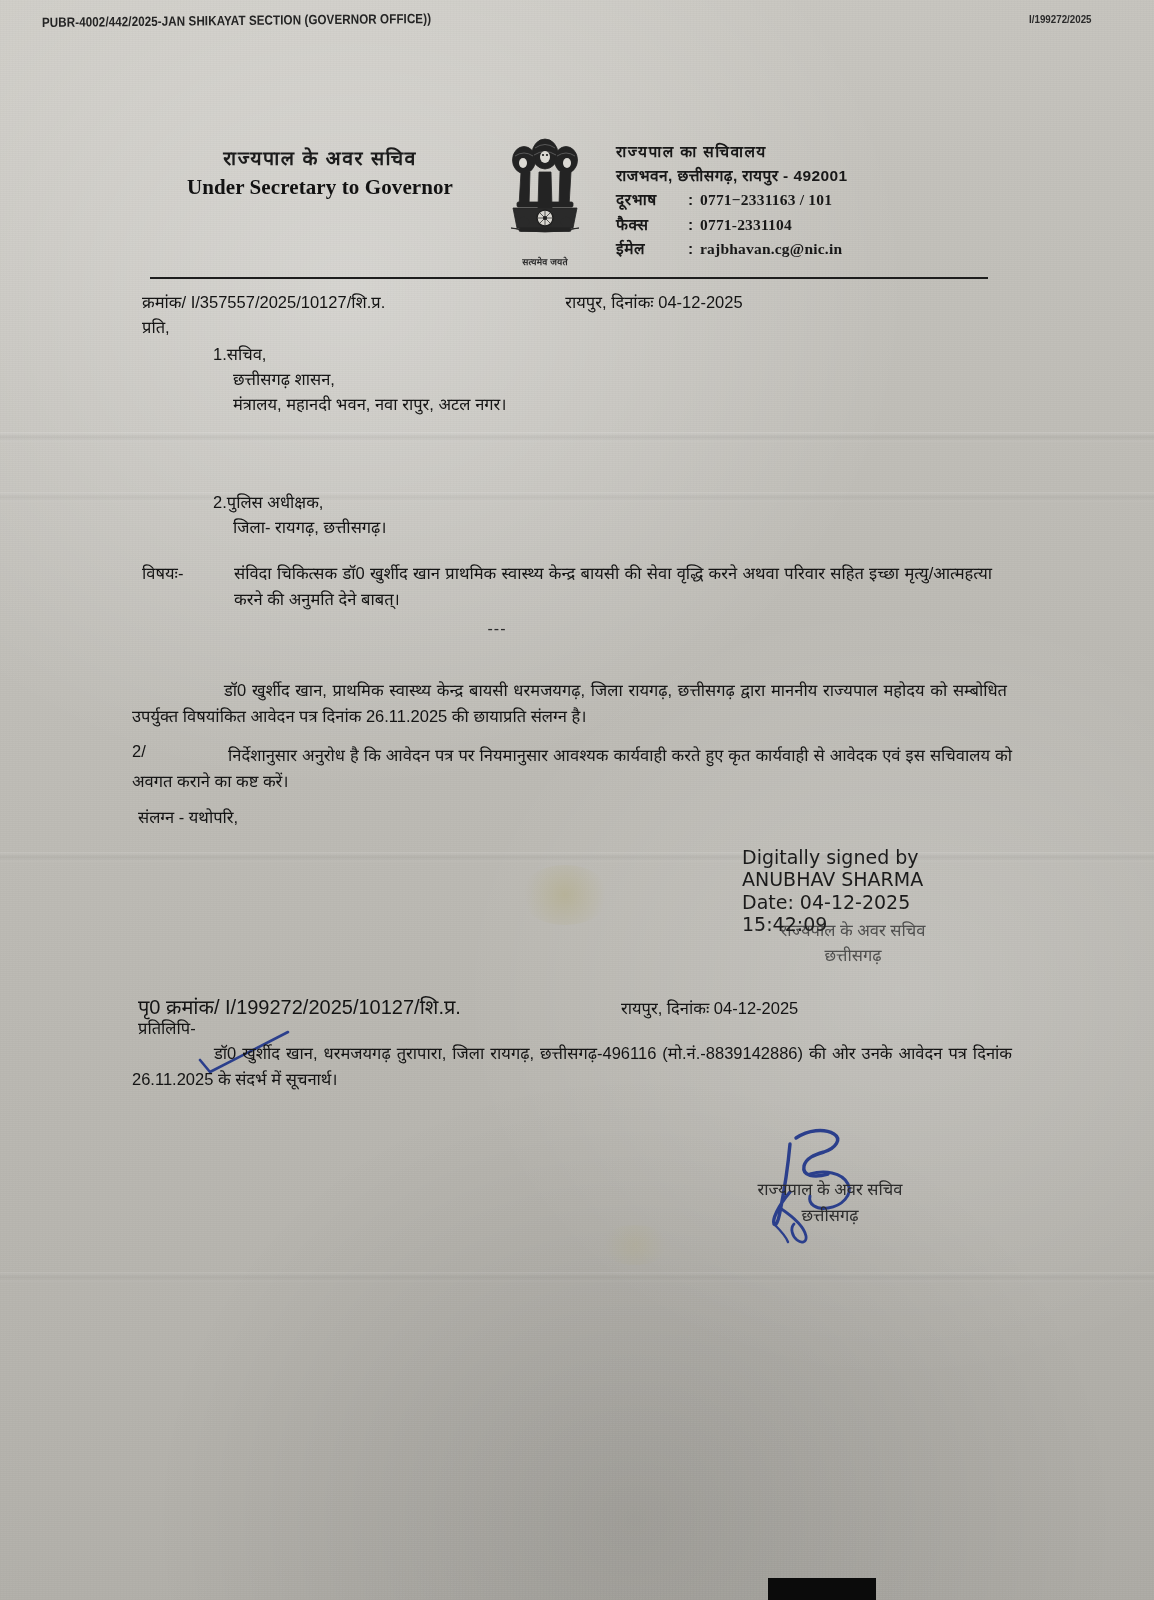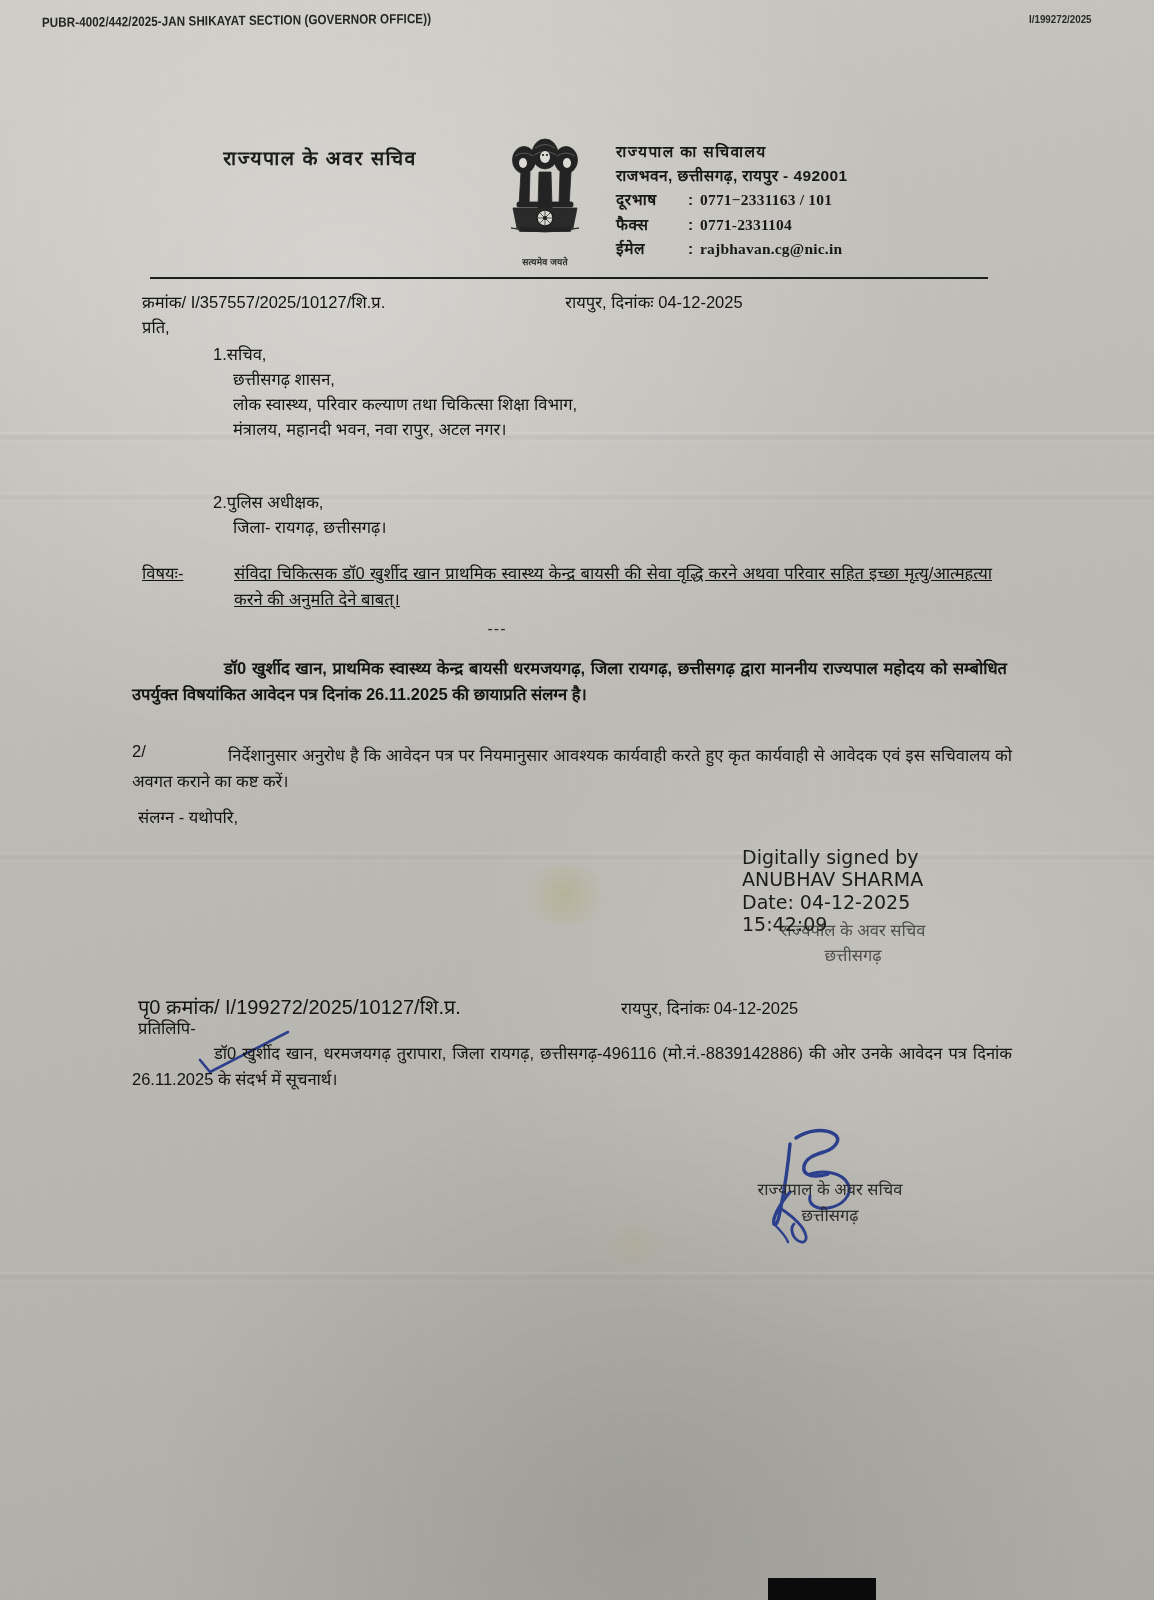--- a/index.html
+++ b/index.html
@@ -193,21 +193,20 @@
   
   .subject {
     position: absolute;
     left: 142px; top: 560px;
     width: 850px;
     display: flex;
     font-family: "Liberation Sans", "DejaVu Sans", sans-serif;
     font-size: 16.5px;
     line-height: 1.58;
     color: #141414;
-    text-decoration: underline;
   }
   .subject .slabel { width: 92px; flex: none; }
   .subject .stext { flex: 1; text-align: justify; }
   .dashes {
     position: absolute;
     left: 0; right: 0;
     top: 620px;
     text-align: center;
     font-family: "Liberation Sans", sans-serif;
     font-size: 16px;
@@ -218,21 +217,21 @@
 
   
   .para {
     position: absolute;
     font-family: "Liberation Sans", "DejaVu Sans", sans-serif;
     font-size: 16.5px;
     line-height: 1.6;
     color: #141414;
     text-align: justify;
   }
-  .p1 { left: 132px; top: 655px; width: 875px; text-indent: 92px; font-weight: bold; }
+  .p1 { left: 132px; top: 677px; width: 875px; text-indent: 92px; }
   .p2wrap { position: absolute; left: 132px; top: 742px; width: 880px; display: flex; }
   .p2wrap .marker { width: 96px; flex: none; font-family: "Liberation Sans","DejaVu Sans",sans-serif; font-size: 16.5px; color: #141414; }
   .p2wrap .ptext { flex: 1; font-family: "Liberation Sans","DejaVu Sans",sans-serif; font-size: 16.5px; line-height: 1.6; color: #141414; text-align: justify; margin-left: -96px; text-indent: 96px; }
   .encl {
     position: absolute;
     left: 138px; top: 805px;
     font-family: "Liberation Sans", "DejaVu Sans", sans-serif;
     font-size: 16.5px;
     color: #141414;
     text-align: right;
@@ -347,20 +346,21 @@
   <div class="smudge" style="left:600px; top:1225px; width:70px; height:40px; opacity:0.5;"></div>
 
   <div class="content">
 
     <div class="scanbar-left">PUBR-4002/442/2025-JAN SHIKAYAT SECTION (GOVERNOR OFFICE))</div>
     <div class="scanbar-right">I/199272/2025</div>
 
     <div class="letterhead">
       <div class="lh-left">
         <div class="line-hi hi">राज्यपाल के अवर सचिव</div>
+        <div class="line-en">Under Secretary to Governor</div>
       </div>
 
       <div class="lh-emblem">
         <svg width="92" height="118" viewBox="0 0 92 118">
           <g fill="#232323" stroke="#232323" stroke-width="0.8">
 
             <ellipse cx="46" cy="22" rx="13" ry="15"></ellipse>
             <ellipse cx="25" cy="28" rx="11.5" ry="13.5"></ellipse>
             <ellipse cx="67" cy="28" rx="11.5" ry="13.5"></ellipse>
 
@@ -427,21 +427,20 @@
 
     <div class="refrow">
       <div class="ref">क्रमांक/ I/357557/2025/10127/शि.प्र.</div>
       <div class="place">रायपुर, दिनांकः 04-12-2025</div>
     </div>
     <div class="to-label">प्रति,</div>
 
     <div class="addressee a1">
       <div><span class="num">1.</span><span>सचिव,</span></div>
       <div>छत्तीसगढ़ शासन,</div>
-      <div>लोक स्वास्थ्य, परिवार कल्याण तथा चिकित्सा शिक्षा विभाग,</div>
       <div>मंत्रालय, महानदी भवन, नवा रापुर, अटल नगर।</div>
     </div>
 
     <div class="addressee a2">
       <div><span class="num">2.</span><span>पुलिस अधीक्षक,</span></div>
       <div>जिला- रायगढ़, छत्तीसगढ़।</div>
     </div>
 
     <div class="subject">
       <div class="slabel">विषयः-</div>

